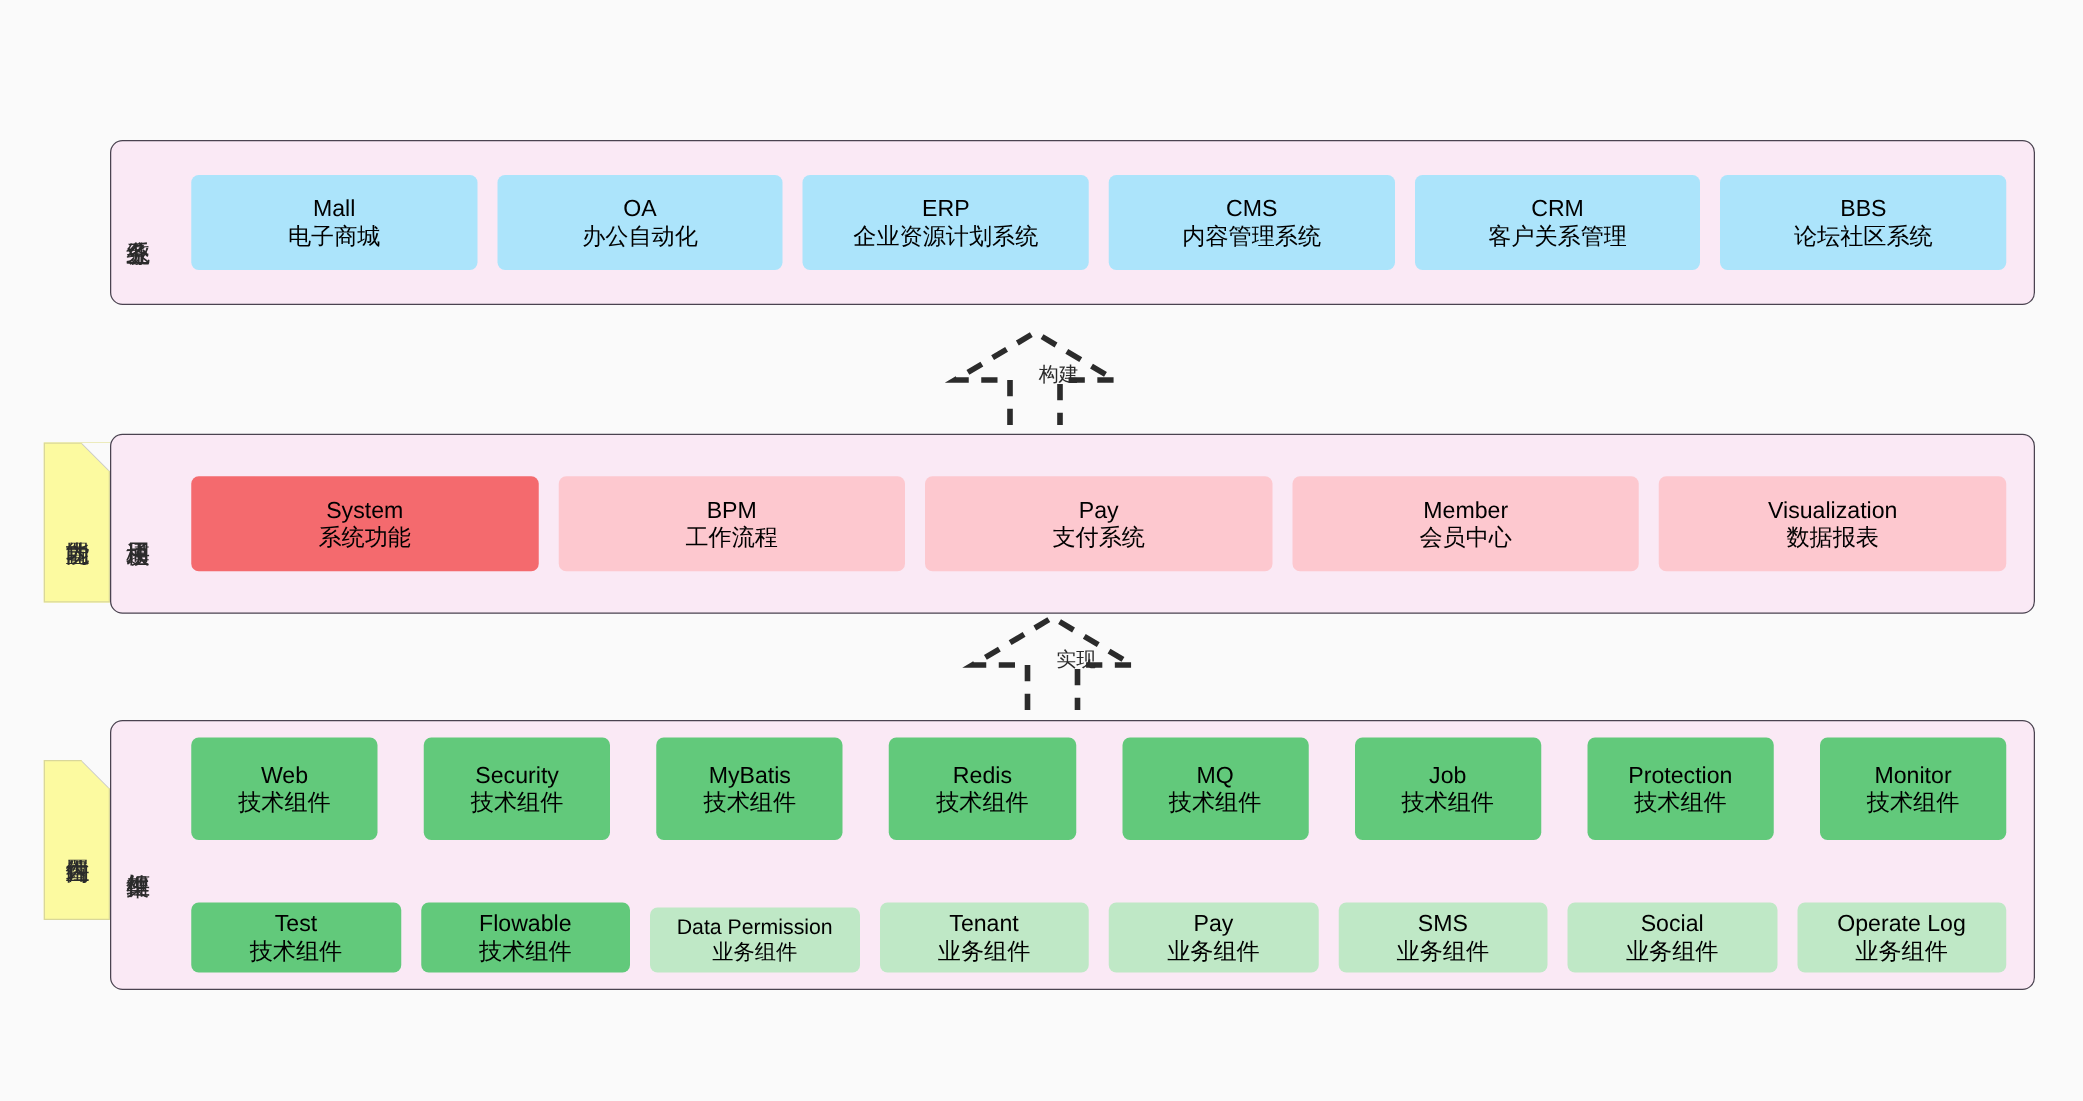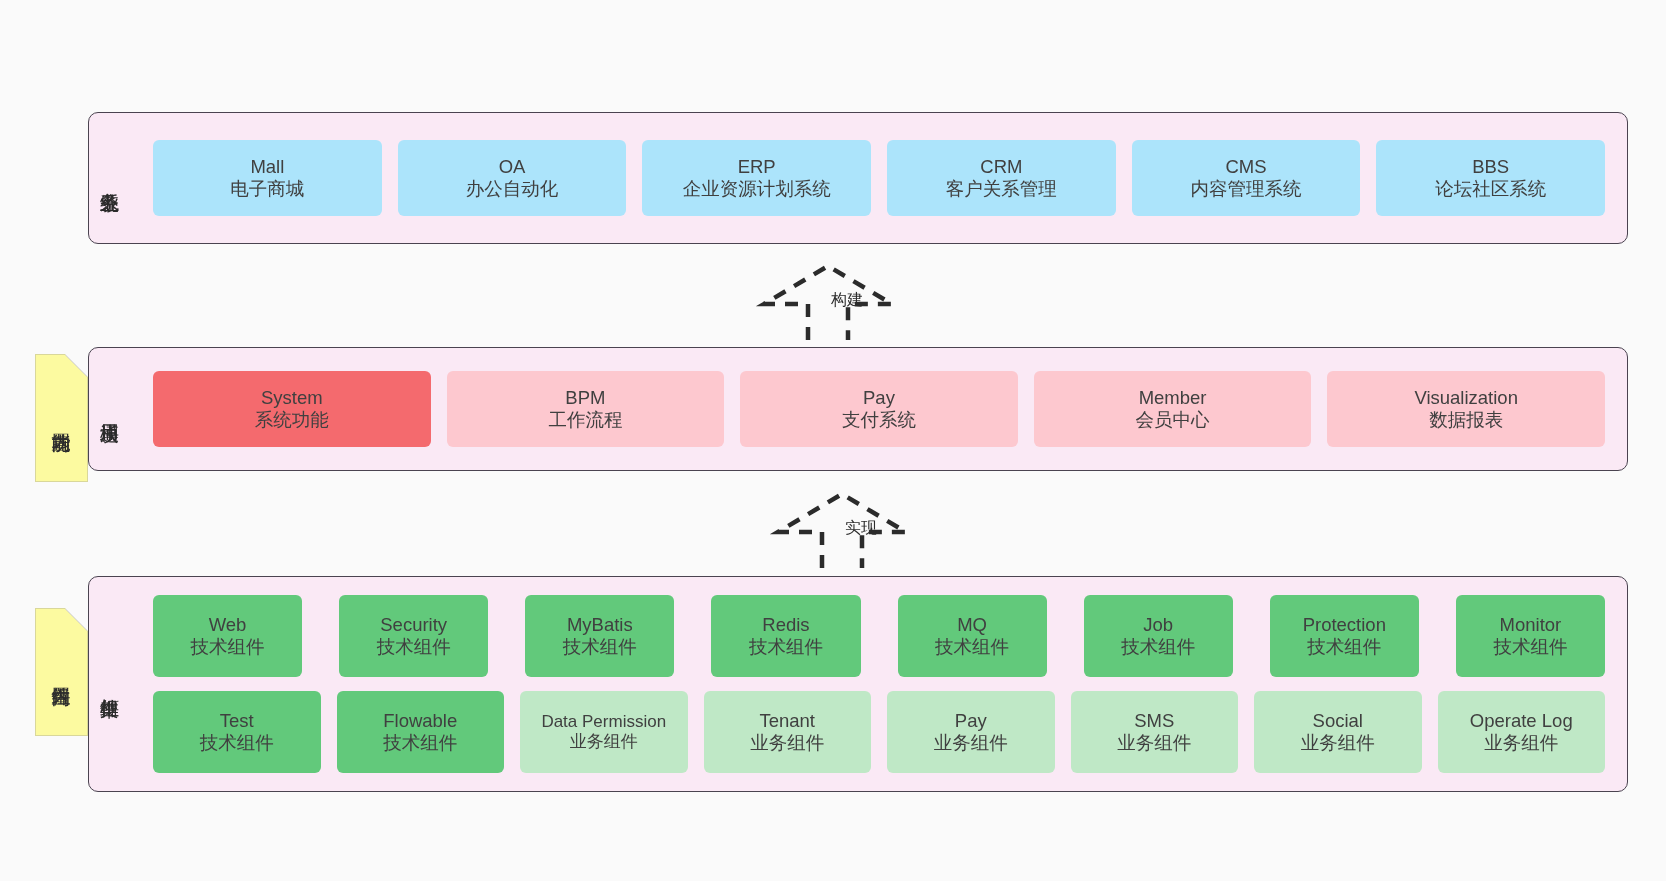--- a/index.html
+++ b/index.html
@@ -55,21 +55,21 @@
   
   .node {
     flex: 1 1 0;
     margin: 0 8px;
     border-radius: 6px;
     display: flex;
     flex-direction: column;
     align-items: center;
     justify-content: center;
     text-align: center;
-    color: #404040;
+    color: #000000;
     line-height: 1.18;
     padding: 6px 4px;
   }
   .node .t1 { font-size: 18.5px; }
   .node .t2 { font-size: 18.5px; }
   .node .t1.small, .node .t2.small { font-size: 17px; }
 
   .blue  { background: #ace4fb; }
   .red   { background: #f46a6e; }
   .pink  { background: #fdc8cf; }
@@ -137,26 +137,26 @@
         </div>
         <div class="node blue">
           <div class="t1">OA</div>
           <div class="t2">办公自动化</div>
         </div>
         <div class="node blue">
           <div class="t1">ERP</div>
           <div class="t2">企业资源计划系统</div>
         </div>
         <div class="node blue">
+          <div class="t1">CMS</div>
+          <div class="t2">内容管理系统</div>
+        </div>
+        <div class="node blue">
           <div class="t1">CRM</div>
           <div class="t2">客户关系管理</div>
-        </div>
-        <div class="node blue">
-          <div class="t1">CMS</div>
-          <div class="t2">内容管理系统</div>
         </div>
         <div class="node blue">
           <div class="t1">BBS</div>
           <div class="t2">论坛社区系统</div>
         </div>
       </div>
     </div>
   </div>
 
   <div class="arrow" style="left:756px; top:262px; width:160px; height:88px;">
@@ -165,21 +165,21 @@
     </svg>
     <div class="arrow-label" style="left:50px; top:28px;">构建</div>
   </div>
 
   <div class="note" style="left:35px; top:354px; width:53px; height:128px;">
     <div class="fold"></div>
     <div class="fold-cut"></div>
     <span>内置功能</span>
   </div>
 
-  <div class="layer" id="layer-module" style="left:88px; top:347px; width:1540px; height:124px;">
+  <div class="layer" id="layer-module" style="left:88px; top:347px; width:1540px; height:144px;">
     <div class="layer-title">
       <span>通用模块</span>
     </div>
     <div class="layer-body">
       <div class="row" style="height:76px;">
         <div class="node red">
           <div class="t1">System</div>
           <div class="t2">系统功能</div>
         </div>
         <div class="node pink">
@@ -248,21 +248,21 @@
         <div class="node green">
           <div class="t1">Protection</div>
           <div class="t2">技术组件</div>
         </div>
         <div class="node green">
           <div class="t1">Monitor</div>
           <div class="t2">技术组件</div>
         </div>
       </div>
 
-      <div class="row" style="height:82px;">
+      <div class="row" style="height:92px;align-items:flex-end;">
         <div class="node green">
           <div class="t1">Test</div>
           <div class="t2">技术组件</div>
         </div>
         <div class="node green">
           <div class="t1">Flowable</div>
           <div class="t2">技术组件</div>
         </div>
         <div class="node lgreen">
           <div class="t1 small">Data Permission</div>

